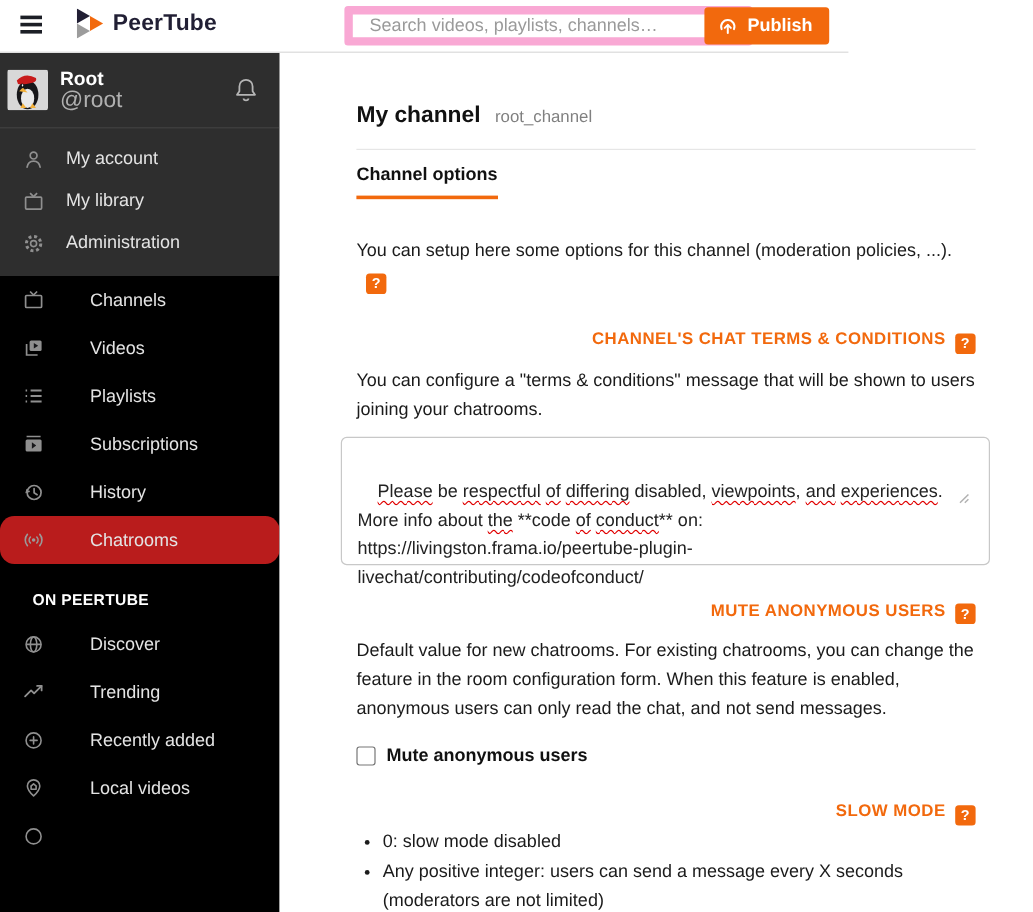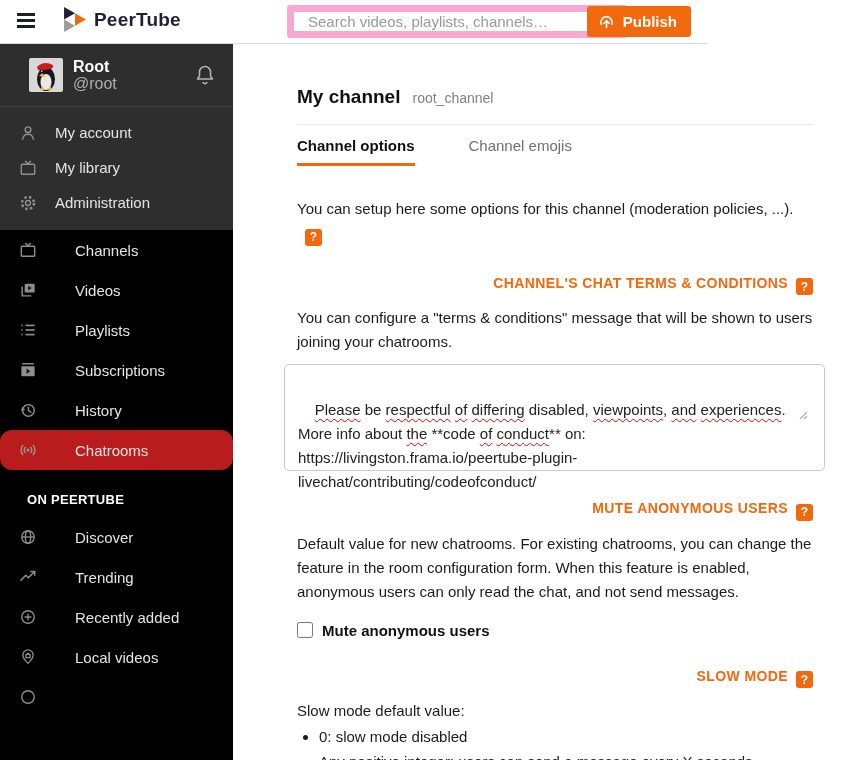--- a/index.html
+++ b/index.html
@@ -24,26 +24,26 @@
   .publish-btn { position:absolute; right:16px; top:6px; height:31px;
                  background:#F2690D; color:#fff; border:none; border-radius:3px;
                  font-size:15px; font-weight:bold; padding:0 14px 0 10px;
                  display:flex; align-items:center; gap:7px; cursor:pointer;
                  font-family:"Liberation Sans",sans-serif; }
 
   
   .sidebar { position:absolute; top:44px; left:0; width:233px; height:716px;
              background:#000; color:#dfdfdf; overflow:hidden; }
   .sidebar-top { background:#2e2e2e; }
-  .user-row { display:flex; align-items:center; padding:14px 14px 14px 29px;
+  .user-row { display:flex; align-items:center; padding:14px 14px 14px 6px;
               border-bottom:1px solid #414141; }
   .avatar { width:34px; height:34px; flex:0 0 34px; border-radius:2px; overflow:hidden; }
   .user-meta { margin-left:10px; flex:1; }
   .user-name { font-size:16px; font-weight:bold; color:#fff; line-height:18px; }
-  .user-handle { font-size:16px; color:#b0b0b0; line-height:16px; }
+  .user-handle { font-size:19px; color:#b0b0b0; line-height:16px; }
   .bell-btn { background:none; border:none; cursor:pointer; padding:2px; }
   .acct-list { padding:8px 0 10px; }
   .nav-row { height:35px; display:flex; align-items:center; padding-left:17px;
              font-size:15px; cursor:pointer; }
   .section .nav-row { height:40px;gap:20px; }
   .nav-row .ic { width:22px; display:flex; justify-content:center; }
   .nav-row .lbl { margin-left:16px; color:#e4e4e4; }
   .nav-row.active { background:#b91c1c;border-radius:12px; }
   .section-title { padding:22px 0 10px 27px; font-size:13px; font-weight:bold;
                    color:#fff; letter-spacing:.3px; }
@@ -299,21 +299,20 @@
 
 <div class="main">
   <div class="title-row">
     <span class="page-title">My channel</span>
     <span class="page-subtitle">root_channel</span>
   </div>
   <hr class="title-divider">
 
   <div class="tabs">
     <div class="tab active">Channel options</div>
-    <div class="tab">Channel emojis</div>
   </div>
 
   <div class="para intro">
     <span>You can setup here some options for this channel (moderation policies, ...).</span><span class="help-badge">?</span>
   </div>
 
   <div class="section-heading">
     <span>CHANNEL'S CHAT TERMS &amp; CONDITIONS</span><span class="help-badge">?</span>
   </div>
   <div class="para sect-desc">You can configure a "terms &amp; conditions" message that will be shown to users joining your chatrooms.</div>
@@ -333,18 +332,17 @@
   </div>
   <div class="para sect-desc">Default value for new chatrooms. For existing chatrooms, you can change the feature in the room configuration form. When this feature is enabled, anonymous users can only read the chat, and not send messages.</div>
   <div class="checkbox-row">
     <input type="checkbox" id="mute-cb" style="">
     <label for="mute-cb" class="checkbox-label">Mute anonymous users</label>
   </div>
 
   <div class="section-heading">
     <span>SLOW MODE</span><span class="help-badge">?</span>
   </div>
-  <div class="para sect-desc">Slow mode default value:</div>
   <ul class="bullets">
     <li>0: slow mode disabled</li>
     <li>Any positive integer: users can send a message every X seconds (moderators are not limited)</li>
   </ul>
 </div>
 
 </body></html>

